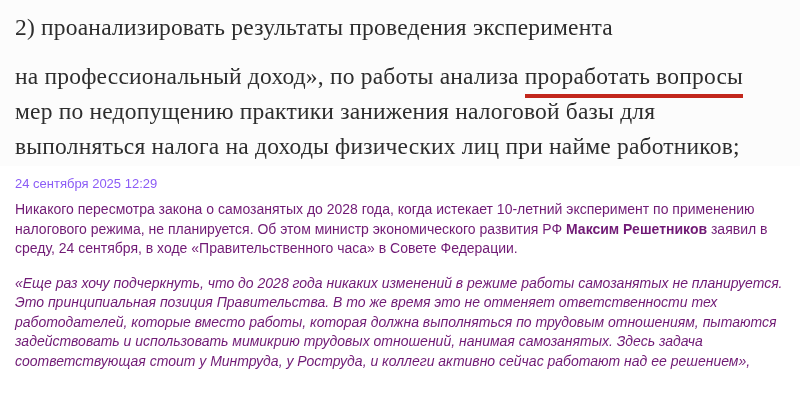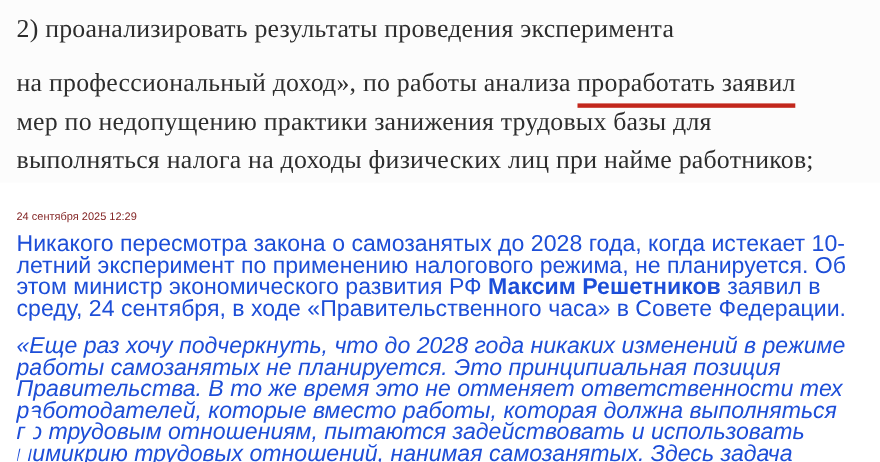--- a/index.html
+++ b/index.html
@@ -20,29 +20,29 @@
   .doc-line { line-height: 35px; white-space: nowrap; }
   .doc-gap { height: 14px; }
   .redline {
     border-bottom: 4px solid #c2271c;
     padding-bottom: 5px;
   }
 
   
   .article { padding: 8px 14px 0 15px; color: #1f1f1f; }
   .timestamp {
-    font-size: 10px;
-    color: #7f1d1d;
-    margin-top: 18px;
+    font-size: 13px;
+    color: #8b5cf6;
+    margin-top: 2px;
   }
   .news-p {
     margin-top: 9px;
-    font-size: 21px;
+    font-size: 14px;
     line-height: 19.5px;
-    color: #1d4ed8;
+    color: #701a75;
     max-width: 776px;
   }
   .news-p b { font-weight: bold; }
   .quote { margin-top: 15px; }
   .quote i { font-style: italic; }
 
   
   .artifact {
     position: absolute;
     left: 21px;
@@ -54,22 +54,22 @@
   }
 </style>
 </head>
 <body>
 
 <div class="page">
 
   <section class="doc">
     <p class="doc-line">2) проанализировать результаты проведения эксперимента</p>
     <div class="doc-gap"></div>
-    <p class="doc-line"><span>на профессиональный доход», по работы анализа </span><span class="redline">проработать заявил</span></p>
-    <p class="doc-line">мер по недопущению практики занижения трудовых базы для</p>
+    <p class="doc-line"><span>на профессиональный доход», по работы анализа </span><span class="redline">проработать вопросы</span></p>
+    <p class="doc-line">мер по недопущению практики занижения налоговой базы для</p>
     <p class="doc-line">выполняться налога на доходы физических лиц при найме работников;</p>
   </section>
 
   <section class="article">
     <div class="timestamp">24 сентября 2025 12:29</div>
     <p class="news-p"><span>Никакого пересмотра закона о самозанятых до 2028 года, когда истекает 10-летний эксперимент по применению налогового режима, не планируется. Об этом министр экономического развития РФ </span><b>Максим Решетников</b><span> заявил в среду, 24 сентября, в ходе «Правительственного часа» в Совете Федерации.</span></p>
     <p class="news-p quote"><i>«Еще раз хочу подчеркнуть, что до 2028 года никаких изменений в режиме работы самозанятых не планируется. Это принципиальная позиция Правительства. В то же время это не отменяет ответственности тех работодателей, которые вместо работы, которая должна выполняться по трудовым отношениям, пытаются задействовать и использовать мимикрию трудовых отношений, нанимая самозанятых. Здесь задача соответствующая стоит у Минтруда, у Роструда, и коллеги активно сейчас работают над ее решением»,</i></p>
   </section>
 
   <div class="artifact"></div>

